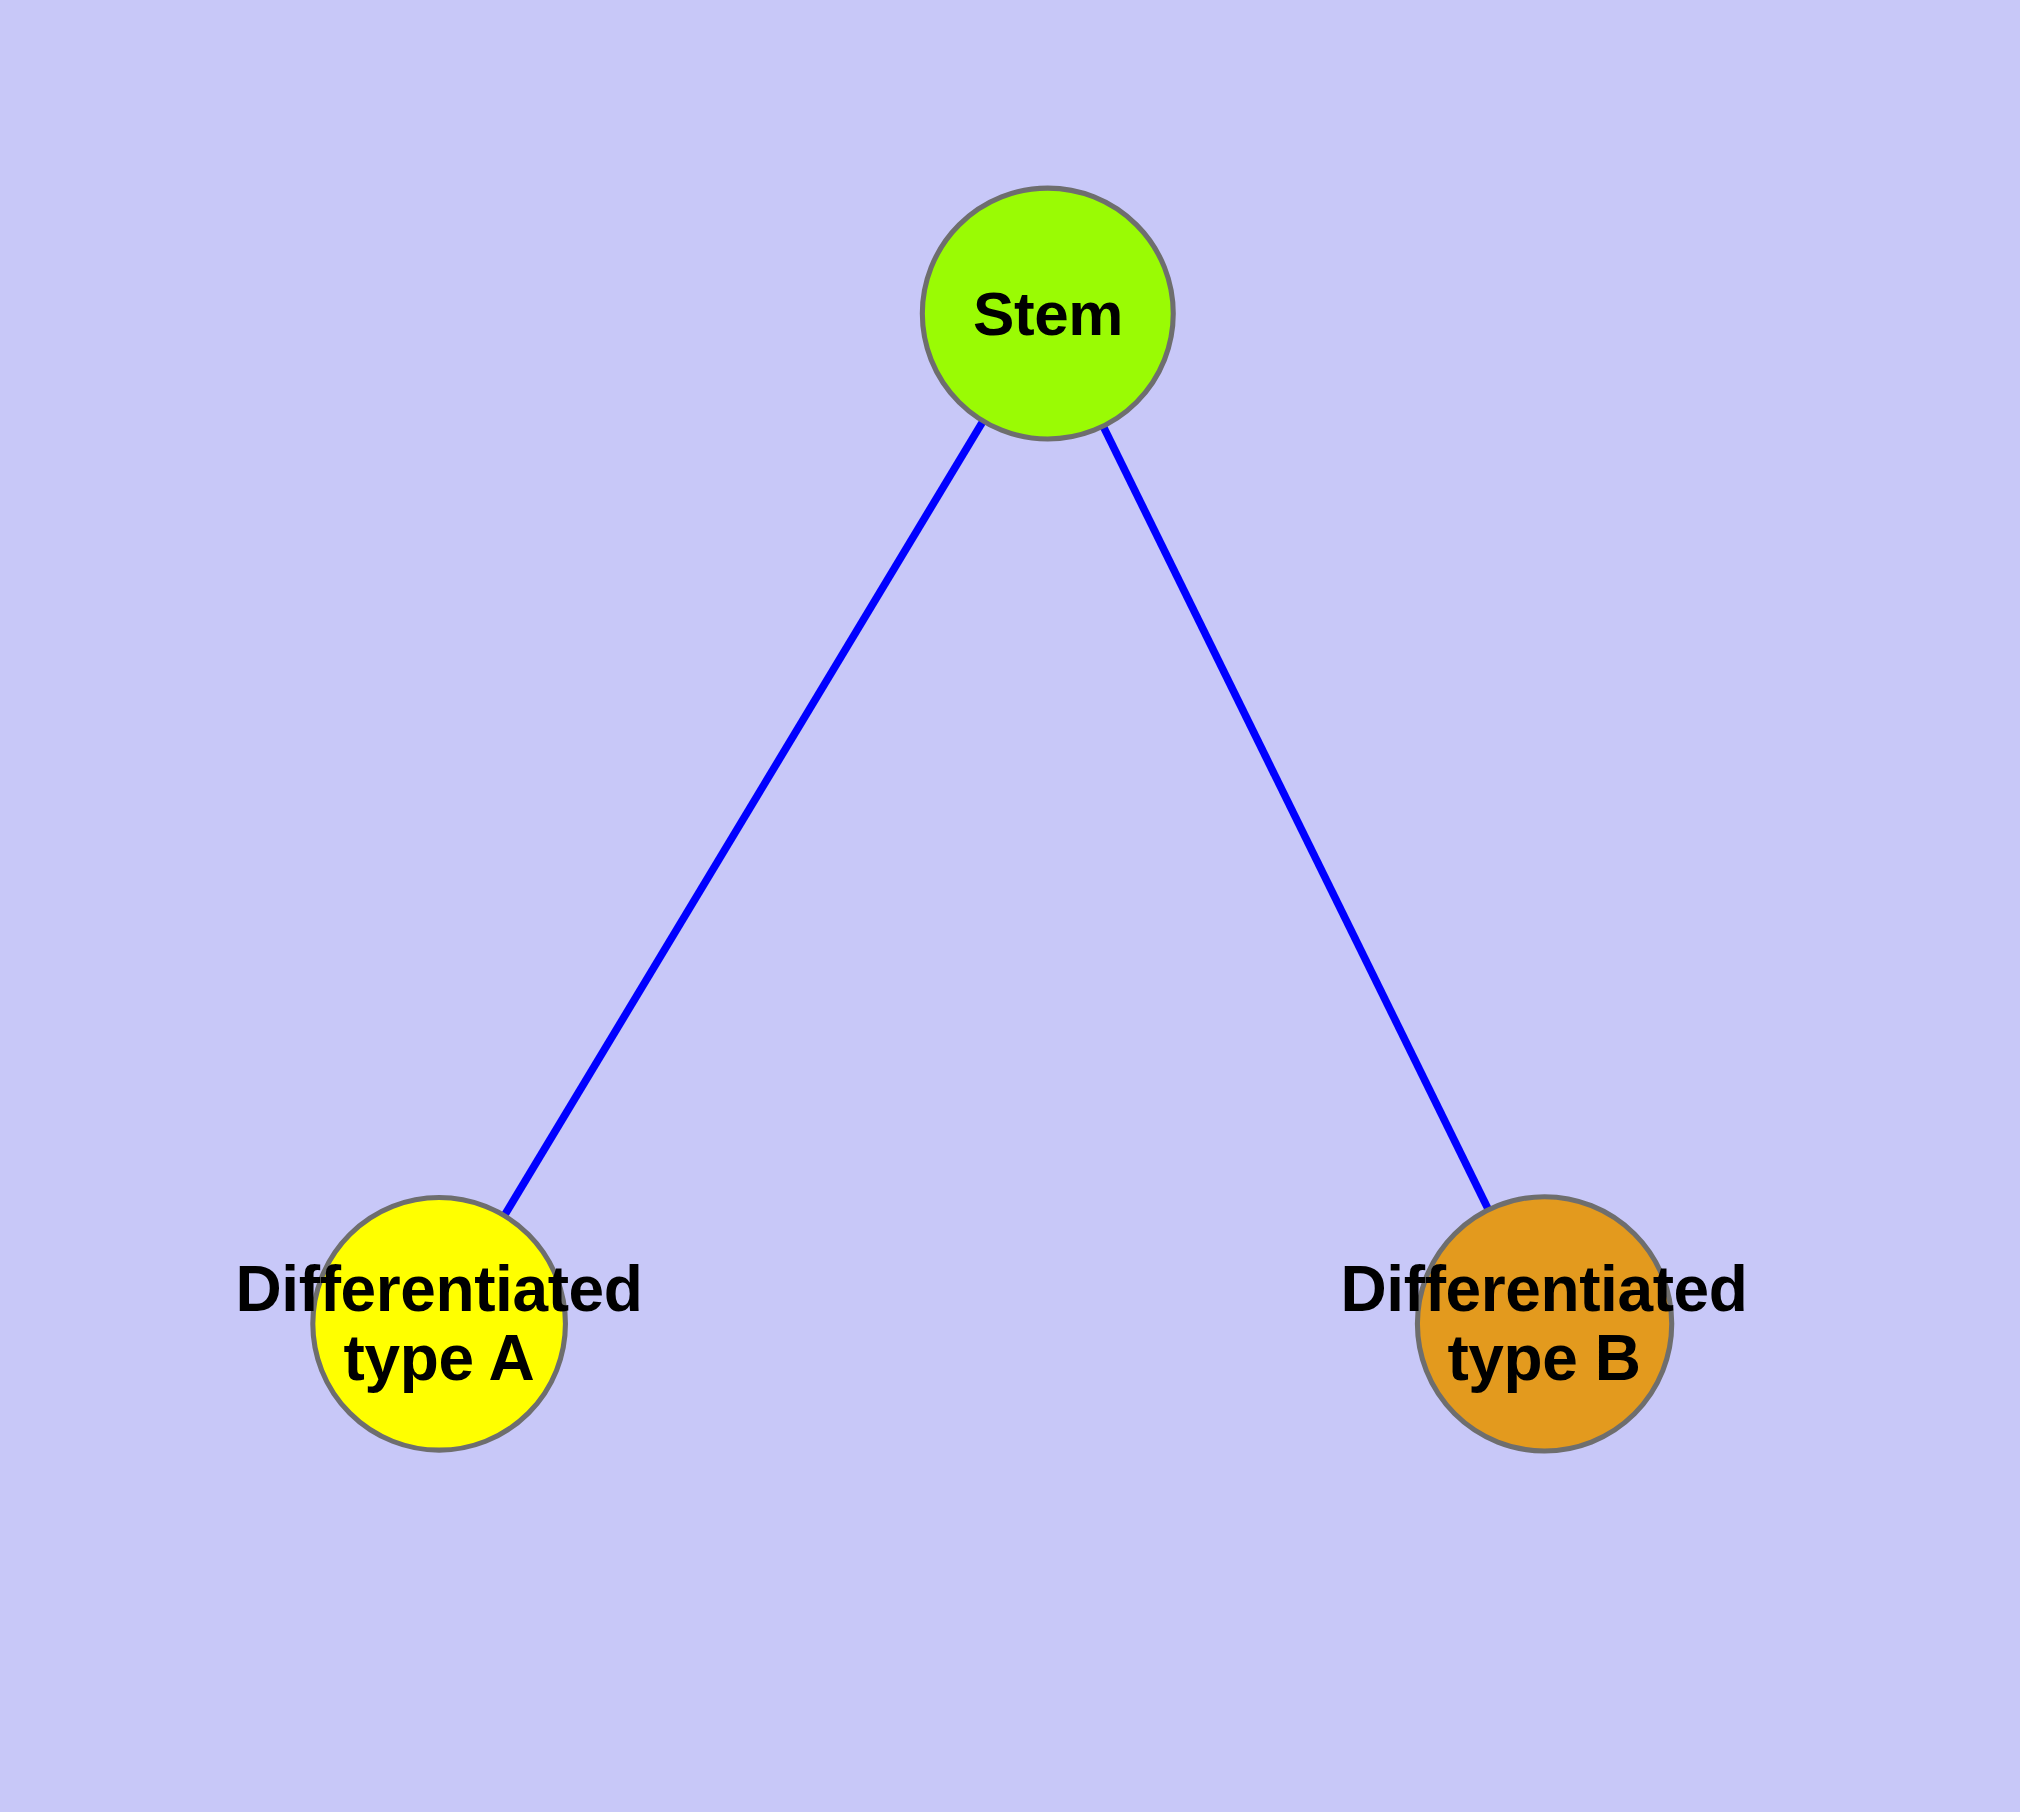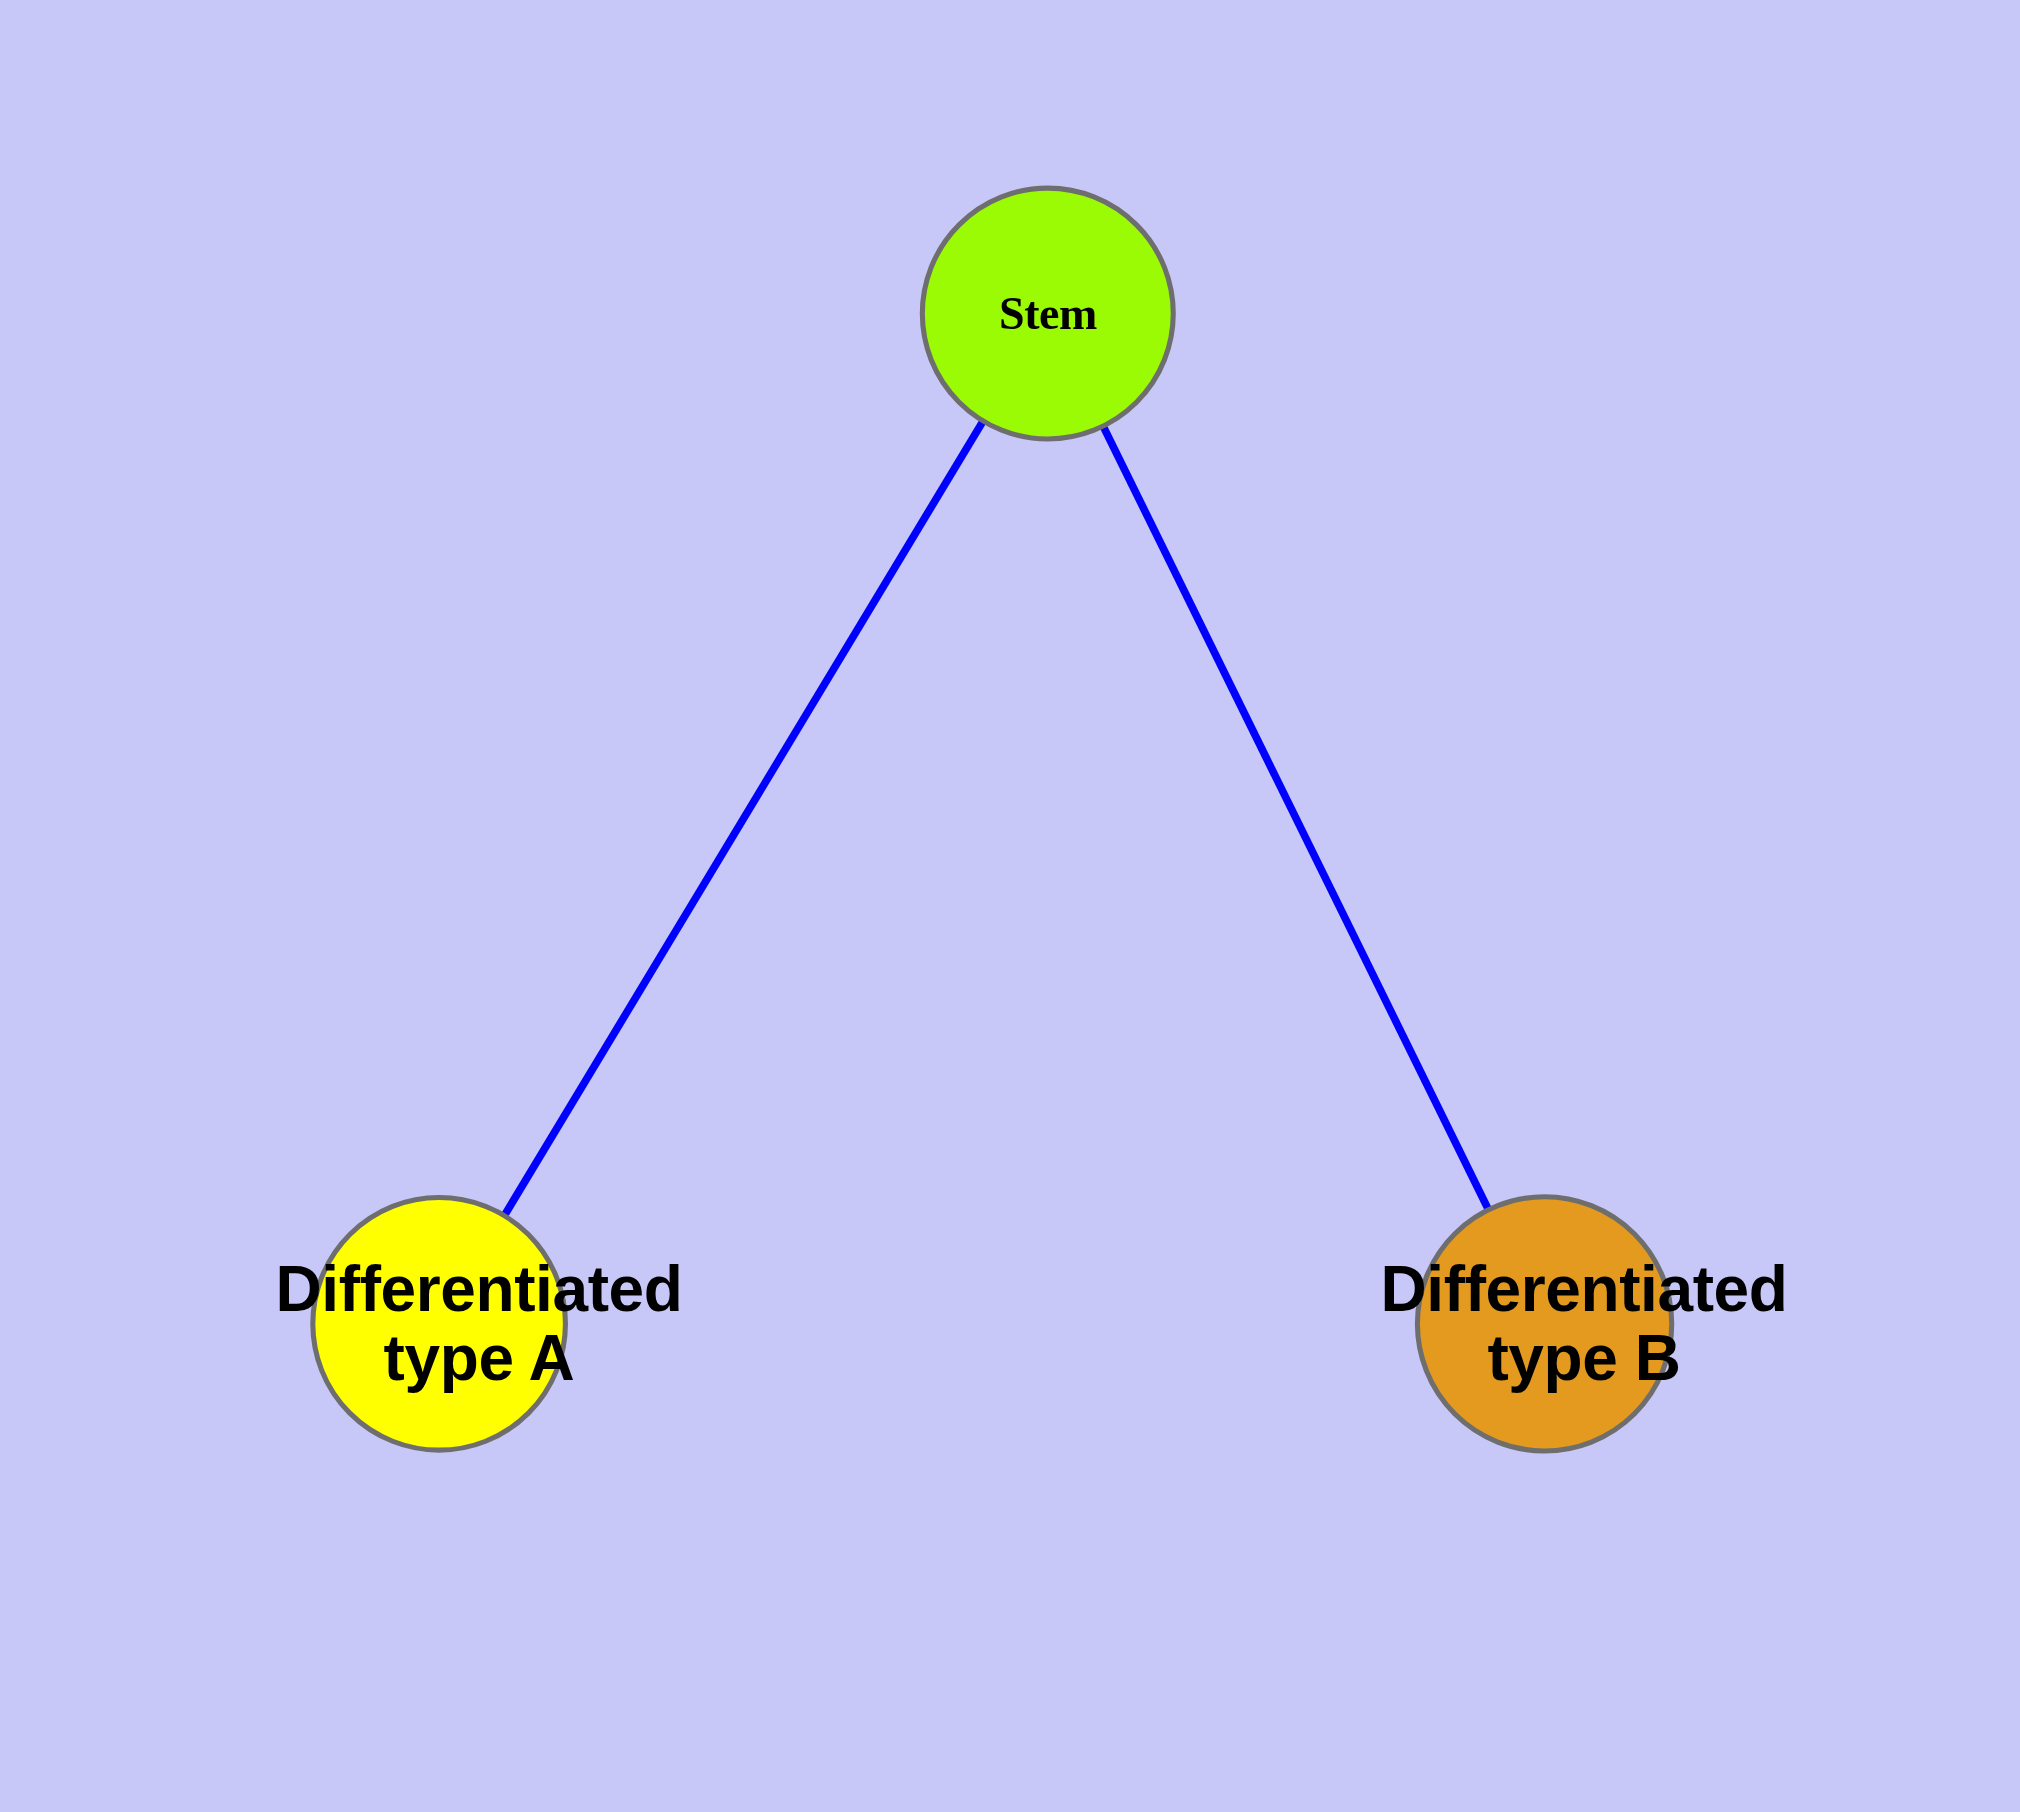--- a/index.html
+++ b/index.html
@@ -34,26 +34,24 @@
     transform: translate(-50%, -50%);
     text-align: center;
     font-weight: bold;
     color: #000000;
     white-space: pre;
     line-height: 1.08;
     letter-spacing: -0.4px;
     pointer-events: none;
   }
   .node-label.single {
-    font-size: 46px;
-    font-family: Liberation Serif, serif;
+    font-size: 62px;
   }
   .node-label.double {
     font-size: 64px;
-    margin-left: 40px;
   }
 </style>
 </head>
 <body>
 
 <div id="canvas" style="width: 2021px; height: 1812px;">
 
   <div id="bg-rect" style="background: rgb(200, 200, 248);"></div>
 
   <svg id="graph-svg" viewBox="0 0 2384 2138" preserveAspectRatio="none" xmlns="http://www.w3.org/2000/svg" width="2021" height="1812">

